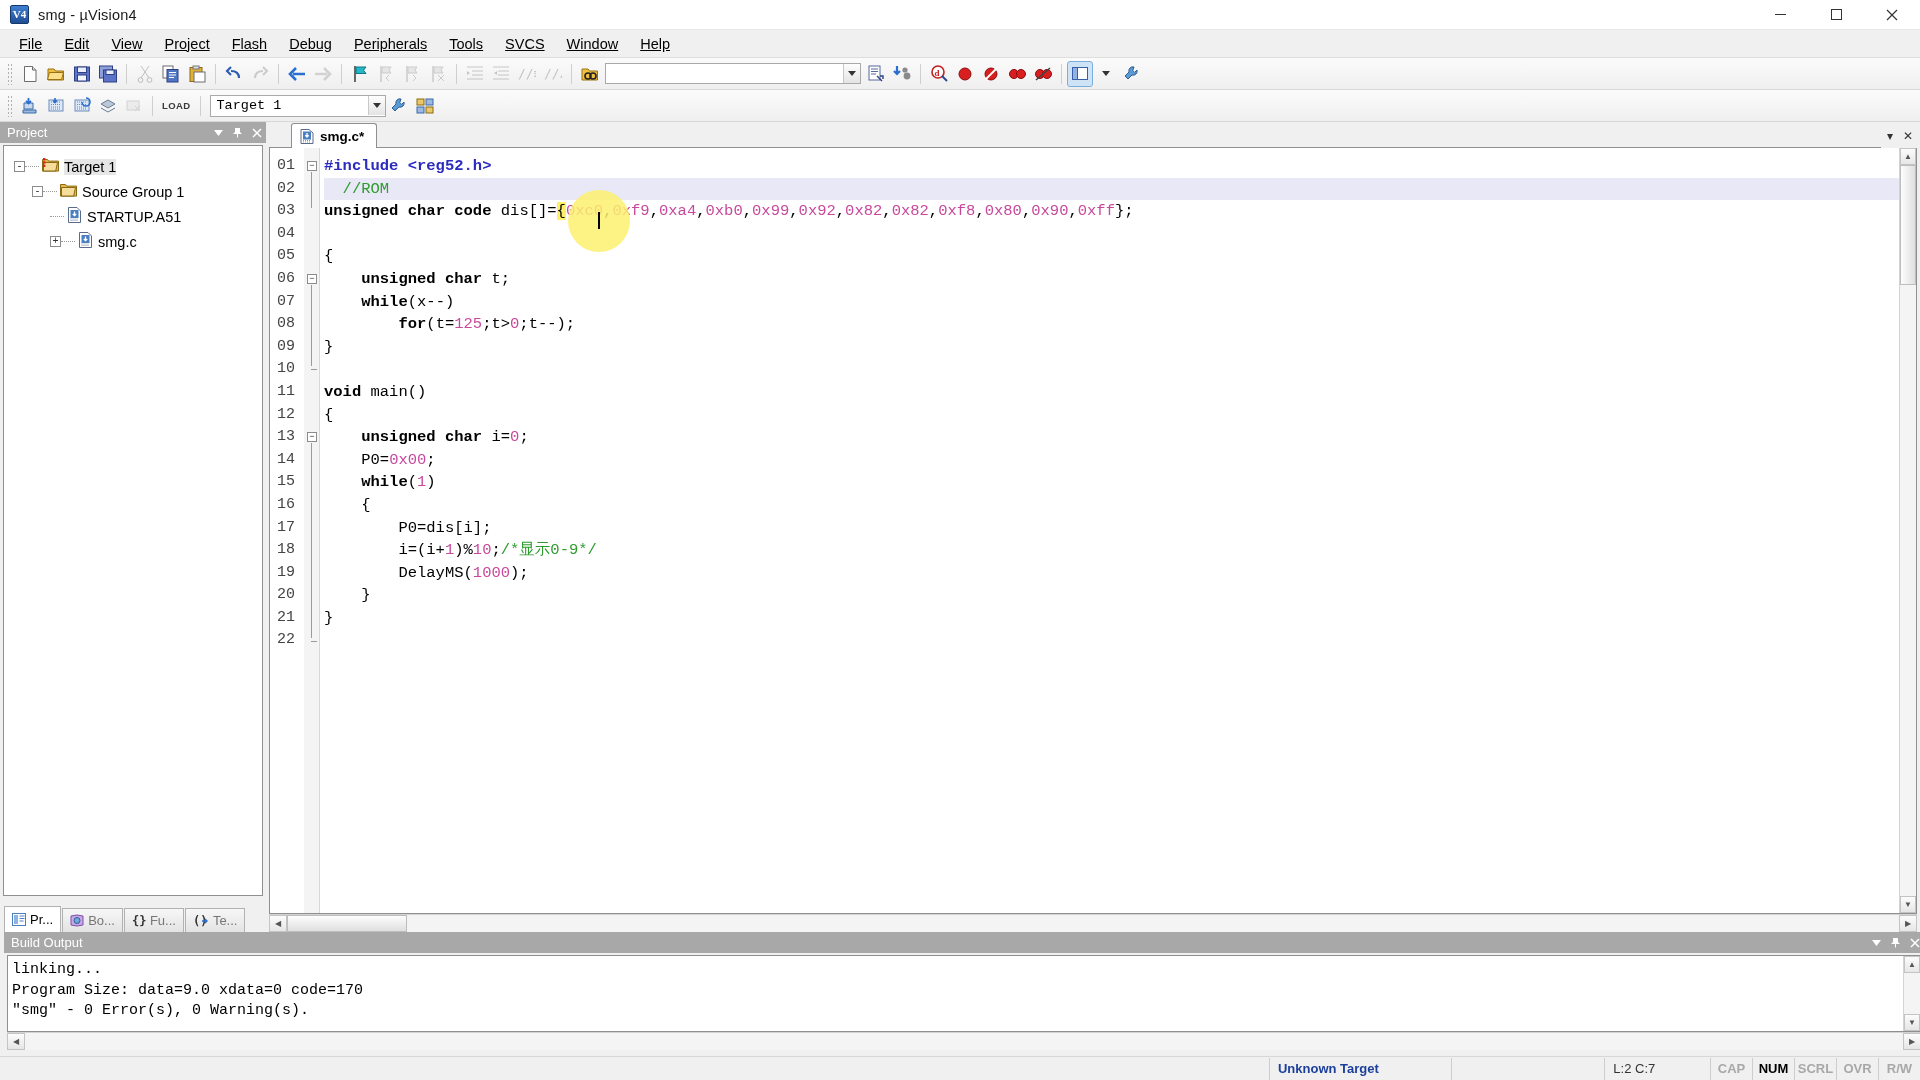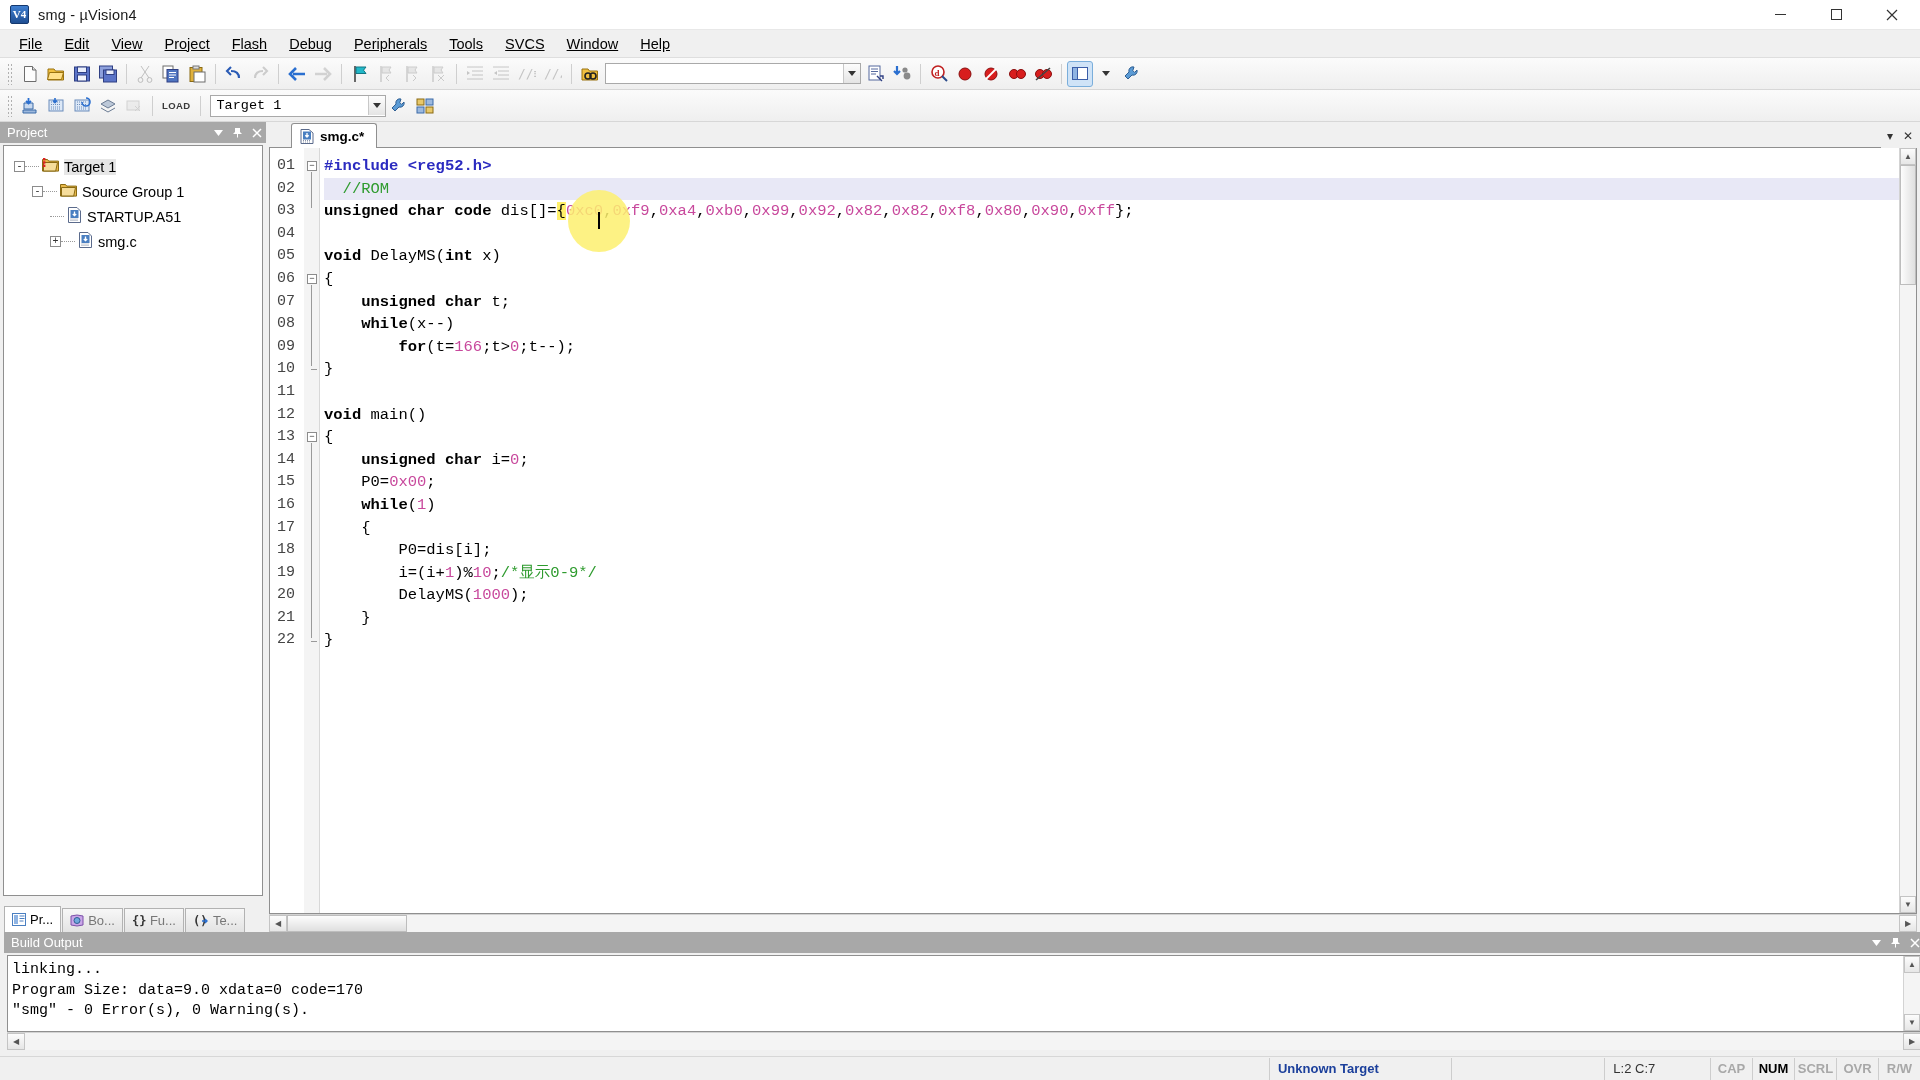--- a/index.html
+++ b/index.html
@@ -810,25 +810,24 @@
             <div class="fold-line" style="top:295.20000000000005px;height:194.36px"></div>
             <div class="fold-end" style="top:492.6px"></div>
           </div>
         <div id="code-text">
           <div id="cursor-blob"></div>
           <div id="text-caret"></div>
         <div class="cl"><span class="pp">#include &lt;reg52.h&gt;</span></div>
             <div class="cl hl">  <span class="cmt">//ROM</span></div>
             <div class="cl"><span class="kw">unsigned</span> <span class="kw">char</span> <span class="kw">code</span> dis[]=<span class="hi-brace">{</span><span class="num">0xc0</span>,<span class="num">0xf9</span>,<span class="num">0xa4</span>,<span class="num">0xb0</span>,<span class="num">0x99</span>,<span class="num">0x92</span>,<span class="num">0x82</span>,<span class="num">0x82</span>,<span class="num">0xf8</span>,<span class="num">0x80</span>,<span class="num">0x90</span>,<span class="num">0xff</span>};</div>
             <div class="cl">&nbsp;</div>
-            <div class="cl"><span class="kw">void</span> DelayMS(<span class="kw">int</span> x)</div>
             <div class="cl">{</div>
             <div class="cl">    <span class="kw">unsigned</span> <span class="kw">char</span> t;</div>
             <div class="cl">    <span class="kw">while</span>(x--)</div>
-            <div class="cl">        <span class="kw">for</span>(t=<span class="num">166</span>;t&gt;<span class="num">0</span>;t--);</div>
+            <div class="cl">        <span class="kw">for</span>(t=<span class="num">125</span>;t&gt;<span class="num">0</span>;t--);</div>
             <div class="cl">}</div>
             <div class="cl">&nbsp;</div>
             <div class="cl"><span class="kw">void</span> main()</div>
             <div class="cl">{</div>
             <div class="cl">    <span class="kw">unsigned</span> <span class="kw">char</span> i=<span class="num">0</span>;</div>
             <div class="cl">    P0=<span class="num">0x00</span>;</div>
             <div class="cl">    <span class="kw">while</span>(<span class="num">1</span>)</div>
             <div class="cl">    {</div>
             <div class="cl">        P0=dis[i];</div>
             <div class="cl">        i=(i+<span class="num">1</span>)%<span class="num">10</span>;<span class="cmt">/*显示0-9*/</span></div>

